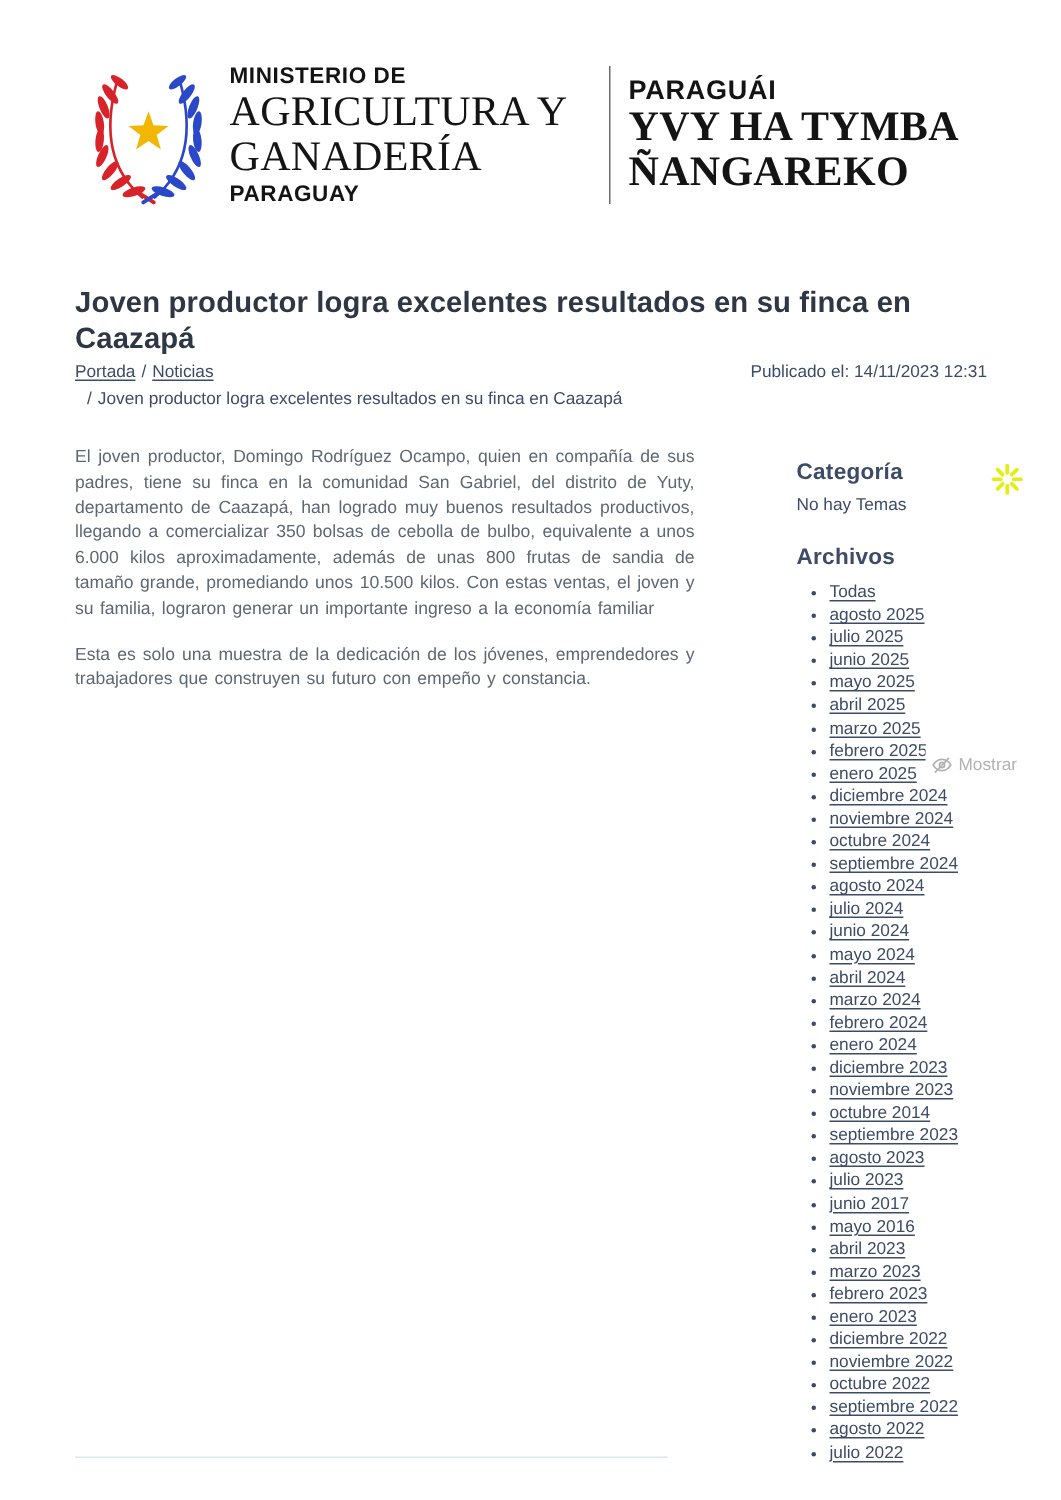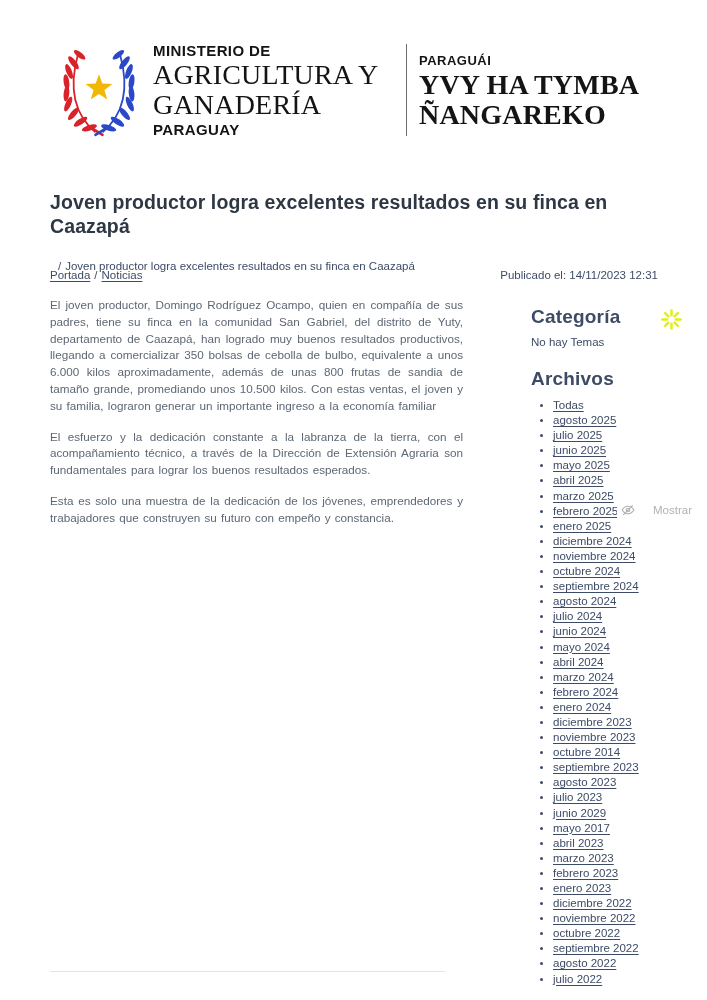--- a/index.html
+++ b/index.html
@@ -12,65 +12,65 @@
   }
 
   
   .site-header { position:absolute; top:34px; left:55px; display:flex; align-items:center; }
   .logo { width:88px; height:112px; flex:0 0 auto; }
   .brand-left { margin-left:10px; width:245px; color:#141414; }
   .brand-left .small { font-size:15px; font-weight:bold; letter-spacing:0.4px; line-height:19px; }
   .brand-left .big { font-family:"Liberation Serif", serif; font-size:28px; font-weight:normal; line-height:30px; letter-spacing:0.2px; }
   .header-divider { width:1px; height:92px; background:#6b6b6b; margin:0 12px 0 8px; }
   .brand-right { color:#141414; }
-  .brand-right .small { font-size:13px; font-weight:bold; letter-spacing:0.5px; line-height:19px; }
+  .brand-right .small { font-size:18px; font-weight:bold; letter-spacing:0.5px; line-height:19px; }
   .brand-right .big { font-family:"Liberation Serif", serif; font-size:28px; font-weight:bold; line-height:30px; letter-spacing:0.2px; }
 
   
   .article-title {
     position:absolute; top:190px; left:50px; width:600px;
     font-size:19.5px; font-weight:bold; color:#2e3744; line-height:24px; letter-spacing:0.1px;
   }
   .meta-row {
     position:absolute; top:242px; left:50px; width:608px;
     display:flex; justify-content:space-between; align-items:center;
-    font-size:11.5px; color:#3d4b66;margin-top:27px;
+    font-size:11.5px; color:#3d4b66;
   }
   .crumb a { color:#3d4b66; text-decoration:underline; text-underline-offset:2px; cursor:pointer; }
   .crumb .sep { margin:0 4px; }
   .crumb-line2 {
     position:absolute; top:260px; left:54px; width:500px;
     font-size:11.5px; color:#3d4b66;
   }
   .published { color:#3d4b66; white-space:nowrap; }
 
   
   .article-body { position:absolute; top:297px; left:50px; width:413px; }
   .article-body p {
     font-size:11.7px; line-height:16.8px; color:#5d6774;
     text-align:justify; margin-bottom:14px; word-spacing:1px;
   }
 
   
   .sidebar { position:absolute; top:306px; left:531px; width:176px; color:#3d4b66; }
-  .side-heading { font-size:19px; color:#3d4b66; letter-spacing:0.2px; }
+  .side-heading { font-size:15px; color:#3d4b66; letter-spacing:0.2px; }
   .no-topics { font-size:11.5px; margin-top:8px; color:#3d4b66; }
   .archives-heading { margin-top:20px; }
   .archive-list { list-style:disc; margin:8px 0 0 22px; }
   .archive-list li {
     font-size:11.5px; line-height:15.1px; color:#3d4b66;
   }
   .archive-list li::marker { color:#3d4b66; font-size:10px; }
   .archive-list a { color:#3d4b66; text-decoration:underline; text-underline-offset:2px; cursor:pointer;margin-top:28px; }
 
   
   .spinner { position:absolute; top:308px; left:660px; width:23px; height:23px; }
   .mostrar {
     position:absolute; top:499px; left:617px; height:21px;
-    display:flex; align-items:center; gap:18px;
+    display:flex; align-items:center; gap:4px;
     background:rgba(255,255,255,0.92); padding:2px 4px;
     color:#b2b2b2; font-size:11.5px; white-space:nowrap;
   }
   .mostrar svg { width:14px; height:14px; }
 
   .bottom-divider {
     position:absolute; top:971px; left:50px; width:395px; height:1px;
     background:#d9e7ef;
   }
 </style>
@@ -142,21 +142,20 @@
     </nav>
     <span class="published">Publicado el: 14/11/2023 12:31</span>
   </div>
 
   <div class="crumb-line2 crumb">
     <span class="sep">/</span><span>Joven productor logra excelentes resultados en su finca en Caazapá</span>
   </div>
 
   <article class="article-body">
       <p>El joven productor,  Domingo Rodríguez Ocampo, quien en compañía de sus padres, tiene su finca en la comunidad San Gabriel, del distrito de Yuty, departamento de Caazapá,  han logrado muy buenos resultados productivos, llegando a comercializar 350 bolsas de cebolla de bulbo, equivalente a unos 6.000 kilos  aproximadamente, además de  unas 800 frutas de sandia de tamaño grande,  promediando unos 10.500 kilos. Con estas ventas, el joven y su familia, lograron  generar un importante ingreso a la economía familiar</p>
-      <p>El esfuerzo y la dedicación constante a la labranza de la tierra, con el acompañamiento técnico, a través de la Dirección de Extensión Agraria son fundamentales para lograr los buenos resultados esperados.</p>
       <p>Esta es solo una muestra de la dedicación de los jóvenes, emprendedores y trabajadores que construyen su futuro con empeño y constancia.</p>
     </article>
 
   <aside class="sidebar">
     <h2 class="side-heading">Categoría</h2>
     <div class="no-topics">No hay Temas</div>
 
     <h2 class="side-heading archives-heading">Archivos</h2>
     <ul class="archive-list">
         <li><a>Todas</a></li>
@@ -179,22 +178,22 @@
         <li><a>abril 2024</a></li>
         <li><a>marzo 2024</a></li>
         <li><a>febrero 2024</a></li>
         <li><a>enero 2024</a></li>
         <li><a>diciembre 2023</a></li>
         <li><a>noviembre 2023</a></li>
         <li><a>octubre 2014</a></li>
         <li><a>septiembre 2023</a></li>
         <li><a>agosto 2023</a></li>
         <li><a>julio 2023</a></li>
-        <li><a>junio 2029</a></li>
-        <li><a>mayo 2017</a></li>
+        <li><a>junio 2017</a></li>
+        <li><a>mayo 2016</a></li>
         <li><a>abril 2023</a></li>
         <li><a>marzo 2023</a></li>
         <li><a>febrero 2023</a></li>
         <li><a>enero 2023</a></li>
         <li><a>diciembre 2022</a></li>
         <li><a>noviembre 2022</a></li>
         <li><a>octubre 2022</a></li>
         <li><a>septiembre 2022</a></li>
         <li><a>agosto 2022</a></li>
         <li><a>julio 2022</a></li>

